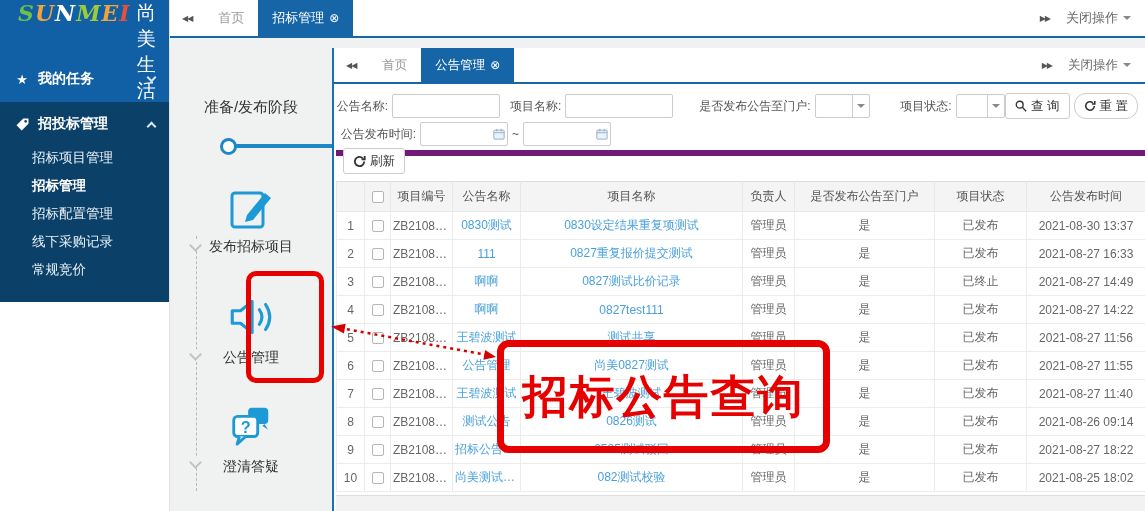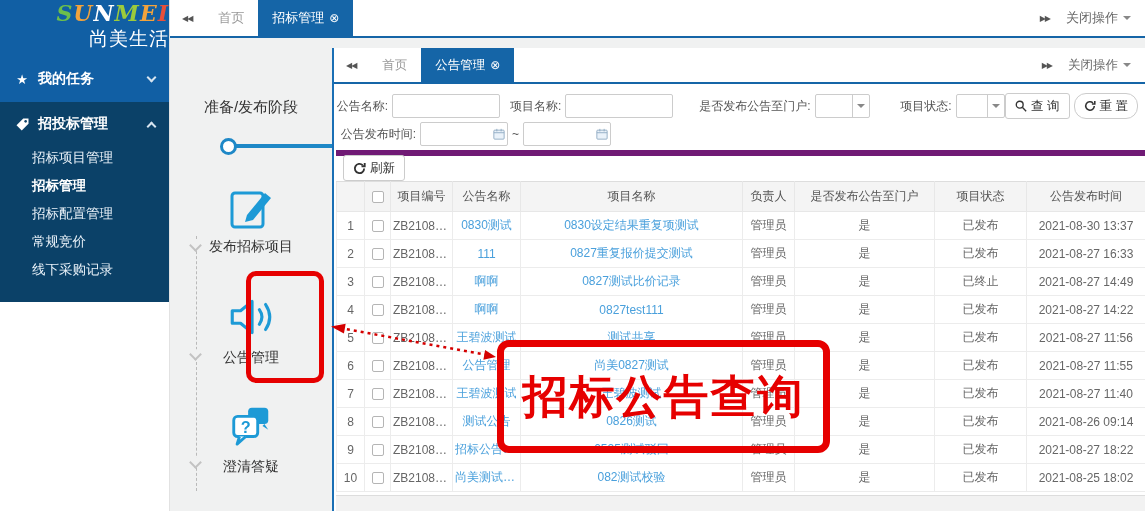--- a/index.html
+++ b/index.html
@@ -3,21 +3,21 @@
 <meta charset="utf-8">
 <style>
   * { margin:0; padding:0; box-sizing:border-box; }
   html,body { width:1145px; height:511px; }
   body {
     position:relative; overflow:hidden; background:#fff;
     font-family:"Liberation Sans","DejaVu Sans",sans-serif; font-size:12px; color:#666;
   }
   
   .sidebar { position:absolute; left:0; top:0; width:170px; height:511px; background:#fff; border-right:1px solid #e2e2e2; }
-  .logo-area { height:56px; background:#115fa4; display:flex; align-items:flex-end; padding-left:8px;flex-direction:column; }
+  .logo-area { height:56px; background:#115fa4; display:flex; align-items:flex-start; padding-left:18px; }
   .logo-word { font-family:"DejaVu Serif",serif; font-style:italic; font-weight:bold; font-size:22px; letter-spacing:1px; }
   .logo-brand { color:#fff; font-size:19px; margin-left:6px; letter-spacing:1px; }
   .side-row { display:flex; align-items:center; color:#fff; font-size:14px; font-weight:bold; cursor:pointer; }
   .tasks-row { height:46px; background:#115fa4; padding:0 14px; }
   .mgmt-block { background:#0b4168; height:200px; padding-top:2px; }
   .mgmt-head { height:40px; padding:0 14px; }
   .side-ico { width:16px; display:inline-flex; justify-content:center; margin-right:8px; }
   .star-ico { color:#fff; font-size:13px; }
   .grow { flex:1; }
   .chev { display:inline-block; width:7px; height:7px; border-right:2px solid #d7e4f0; border-bottom:2px solid #d7e4f0; }
@@ -55,21 +55,21 @@
   .form-row.r2 { top:38px; }
   .f-label { text-align:right; white-space:nowrap; }
   .t-input { height:24px; border:1px solid #ccc; border-radius:2px; background:#fff; margin-left:4px; }
   .sel { position:relative; height:24px; border:1px solid #ccc; border-radius:2px; background:#fff; margin-left:4px; }
   .sel .caret-zone { position:absolute; right:0; top:0; width:17px; height:100%; border-left:1px solid #ccc; display:flex; align-items:center; justify-content:center; }
   .date-wrap { position:relative; margin-left:4px; }
   .date-wrap .t-input { width:88px; margin-left:0; padding-right:16px; }
   .cal-ico { position:absolute; right:3px; top:6px; cursor:pointer; }
   .btn { display:inline-flex; align-items:center; gap:4px; height:26px; padding:0 9px; background:#fff; border:1px solid #ccc; border-radius:3px; color:#333; font-size:12.5px; cursor:pointer; white-space:nowrap; }
   .btn + .btn { margin-left:4px;border-radius:12px; }
-  .toolbar { position:absolute; left:2px; top:100px; width:809px; height:33px; display:flex; align-items:flex-end; padding-left:7px; }
+  .toolbar { position:absolute; left:2px; top:100px; width:809px; height:33px; display:flex; align-items:flex-start; padding-left:7px; }
   
   .grid-wrap { position:absolute; left:2px; top:133px; width:809px; }
   table.grid { width:809px; border-collapse:collapse; table-layout:fixed; font-size:12px; }
   .grid th { height:30px; background:#f4f4f4; color:#555; font-weight:normal; border:1px solid #e7e7e7; border-top:1px solid #ddd; }
   .grid td { height:28px; border:1px solid #ececec; text-align:center; color:#666; overflow:hidden; white-space:nowrap; text-overflow:ellipsis; padding:0 2px; }
   .grid .link { color:#4aa0dc; cursor:pointer; }
   .c-idx { width:28px; } .c-cb { width:26px; } .c-no { width:62px; } .c-ann { width:68px; }
   .c-proj { width:222px; } .c-own { width:52px; } .c-portal { width:140px; } .c-status { width:92px; } .c-time { width:119px; }
   .cb { display:inline-block; width:12px; height:12px; border:1px solid #b5b5b5; border-radius:2px; background:#fff; cursor:pointer; vertical-align:middle; }
   .footer-strip { position:absolute; left:2px; bottom:0; width:809px; height:16px; background:#f2f2f2; border-top:1px solid #ddd; }
@@ -102,22 +102,22 @@
             <circle cx="14.2" cy="5.8" r="1.7" fill="#0b4168"></circle>
           </svg>
       </span>
       <span>招投标管理</span>
       <span class="grow"></span>
       <span class="chev up"></span>
     </div>
     <div class="sub-item">招标项目管理</div>
     <div class="sub-item active">招标管理</div>
     <div class="sub-item">招标配置管理</div>
+    <div class="sub-item">线下采购记录</div>
     <div class="sub-item">常规竞价</div>
-    <div class="sub-item">线下采购记录</div>
   </div>
 </div>
 
 <div class="tabbar outer">
   <span class="collapse-btn">◀◀</span>
   <div class="tab">首页</div>
   <div class="tab active">
     <span>招标管理</span>
     <span class="tab-close">⊗</span>
   </div>

